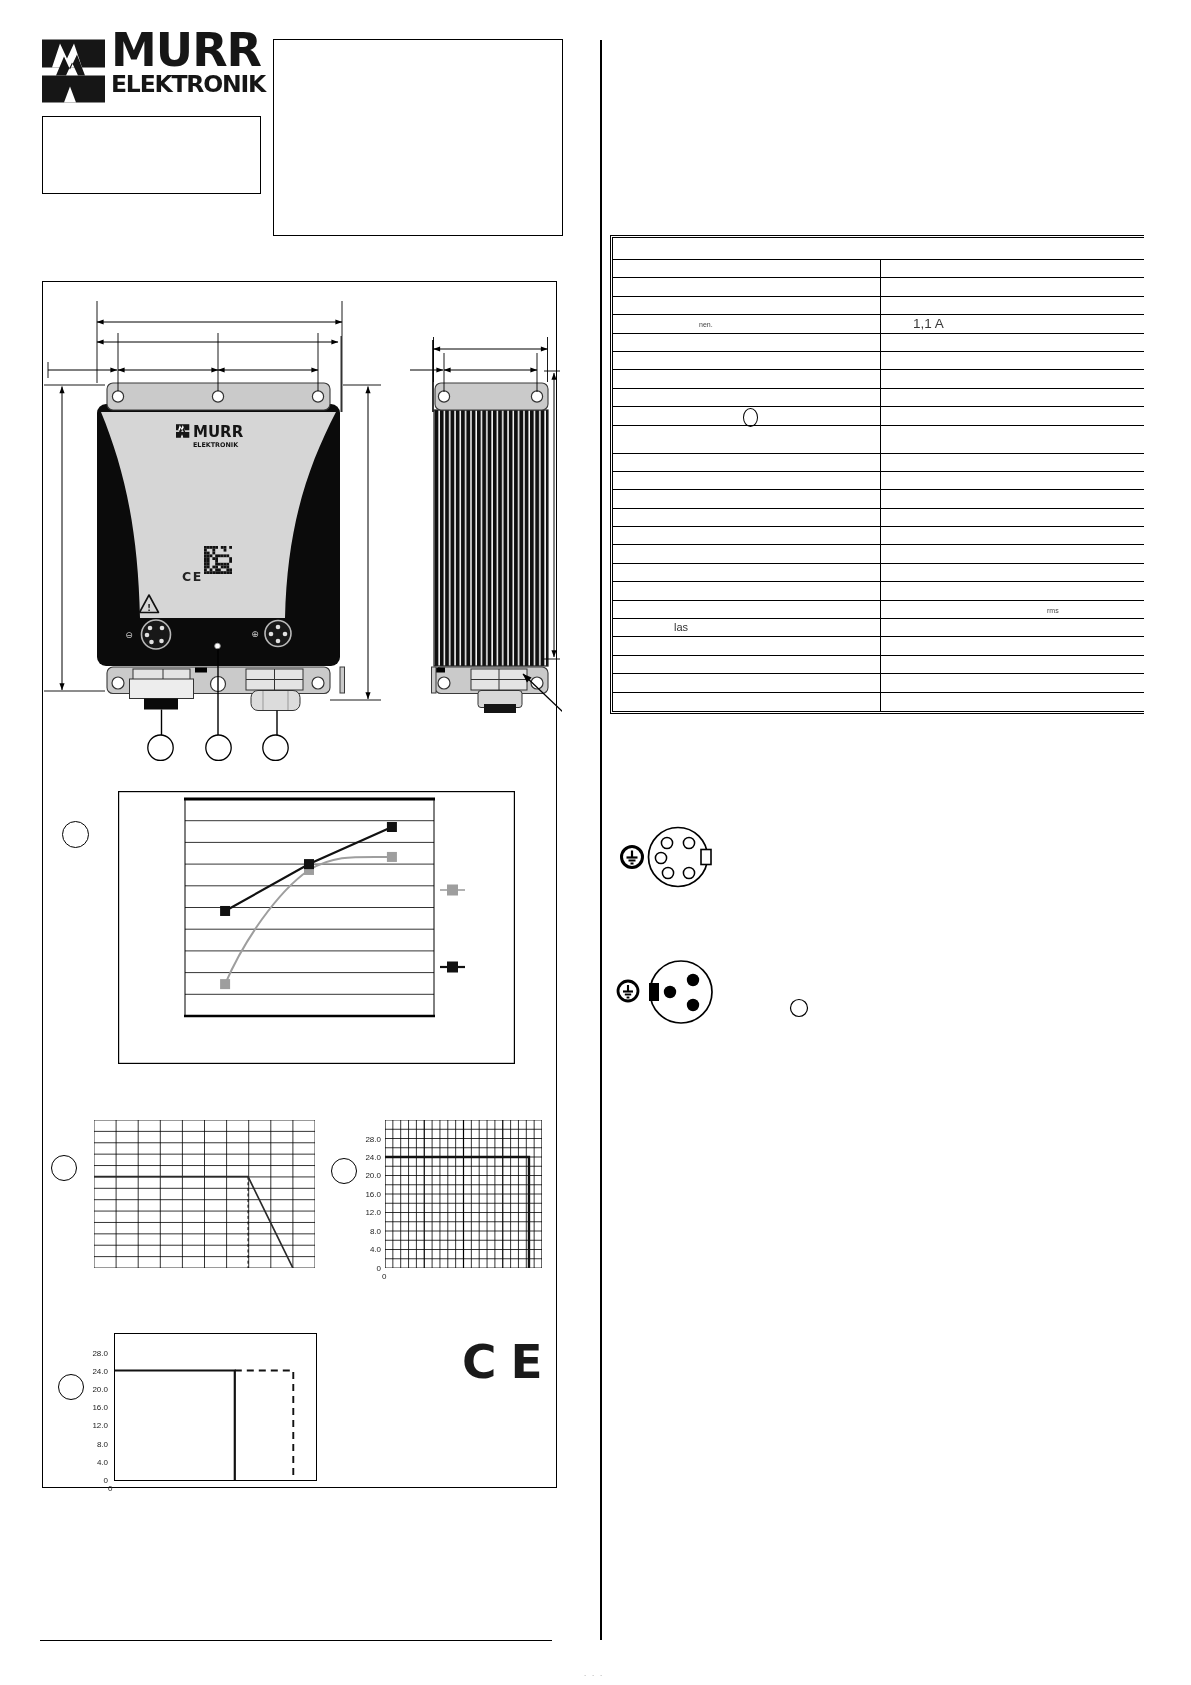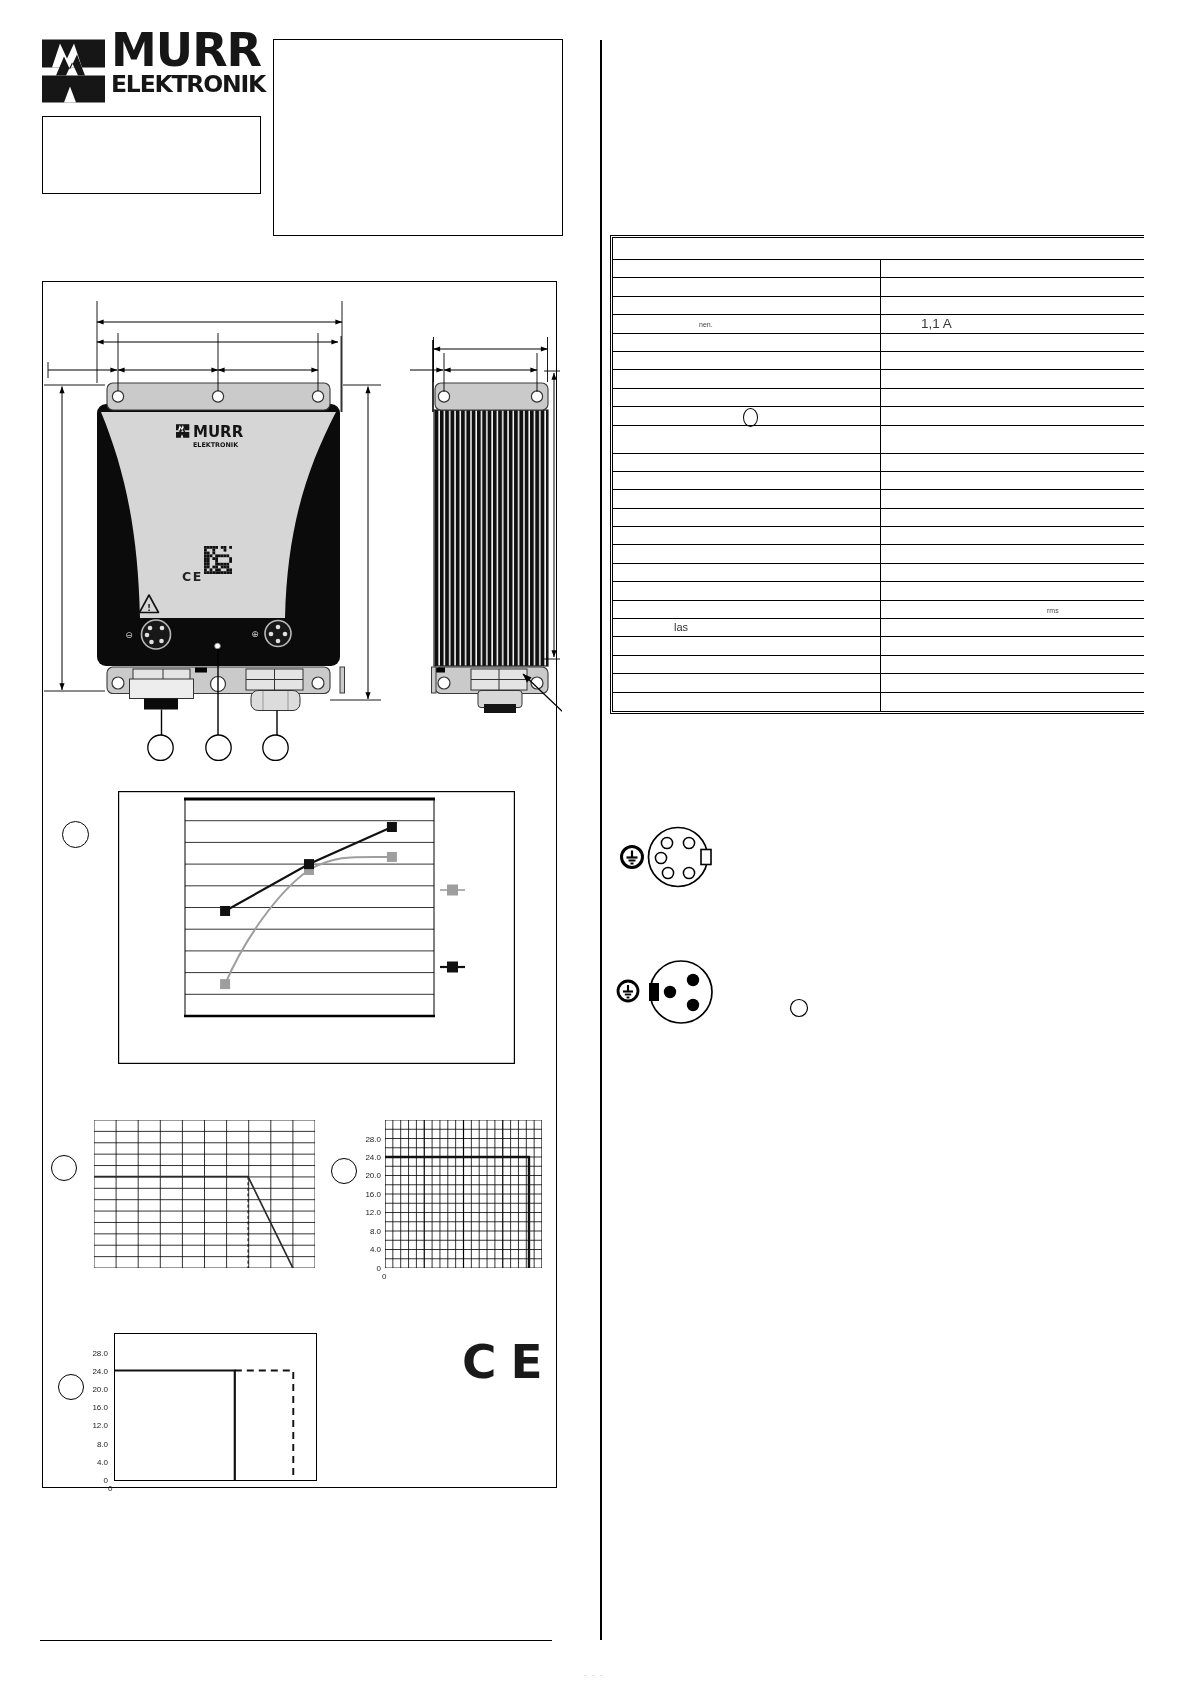--- a/index.html
+++ b/index.html
@@ -16,21 +16,21 @@
   .t-head{height:21px;border-bottom:1px solid #000;}
   .t-row{display:flex;height:18.4px;box-sizing:border-box;border-bottom:1px solid #000;}
   .t-row:last-child{border-bottom:none;}
   .t-row.tall{height:28px;}
   .t-label{width:268px;border-right:1px solid #000;position:relative;box-sizing:border-box;}
   .t-value{flex:1;position:relative;}
   .t-sub{position:absolute;font-size:7px;color:#444;top:6px;}
   .t-sub.lab{left:86px;}
   .t-sub.val{left:166px;}
   .t-lab-text{position:absolute;left:33px;top:2px;font-size:11px;color:#333;padding-left:28px;}
-  .t-val-text{position:absolute;left:32px;top:1px;font-size:13.5px;color:#3a3a3a;margin-left:8px;}
+  .t-val-text{position:absolute;left:32px;top:1px;font-size:13.5px;color:#3a3a3a;}
   .t-circ{position:absolute;left:130px;top:1px;width:13px;height:17px;border:1.3px solid #000;border-radius:50%;}
   
   .tick{position:absolute;right:0;font-size:8px;color:#222;white-space:nowrap;}
   .xzero{font-size:8px;color:#222;}
   
   #ce-mark{left:462px;top:1334px;font-family:"DejaVu Sans",sans-serif;font-weight:bold;font-size:47px;letter-spacing:14px;color:#1a1a1a;}
   #footer-note{left:584px;top:1672px;width:110px;font-size:6.5px;color:#9a9a9a;letter-spacing:2px;}
   svg text{font-family:"DejaVu Sans",sans-serif;}
 </style>
 </head>

